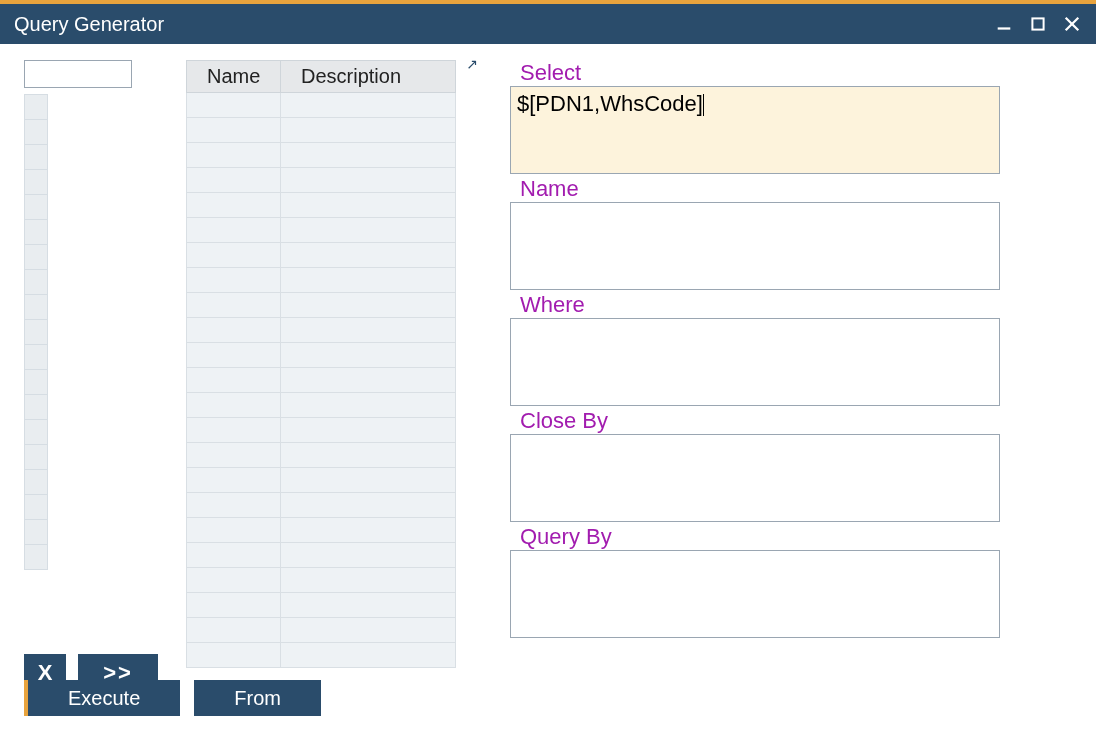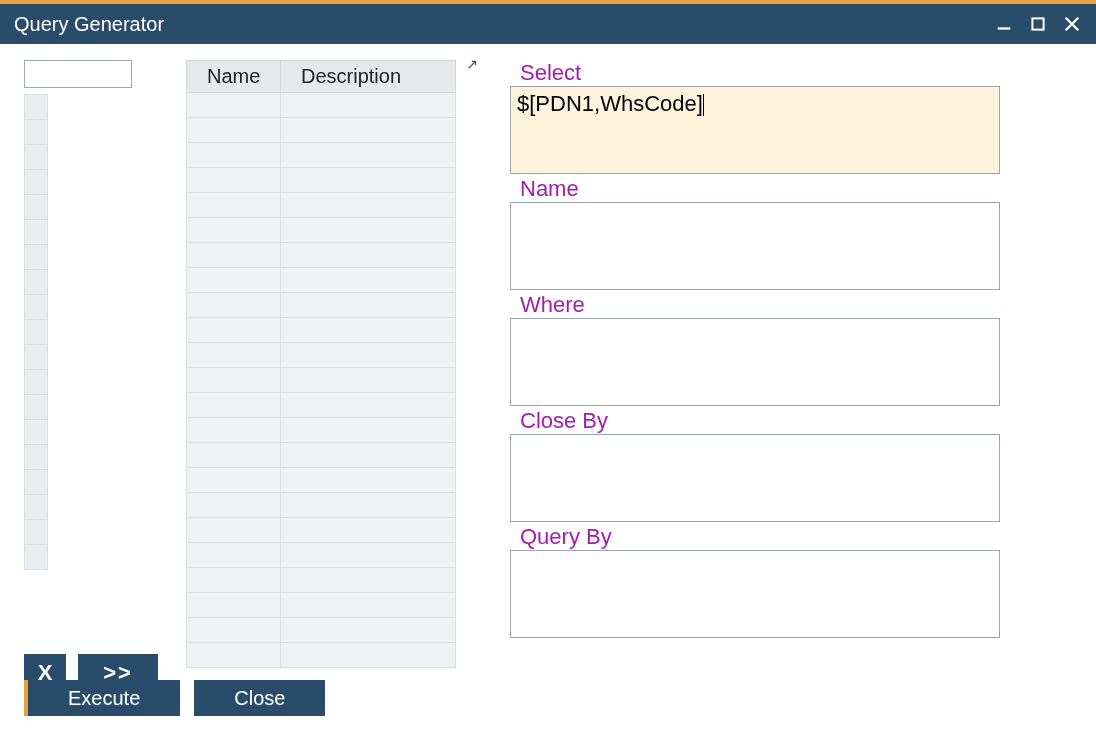--- a/index.html
+++ b/index.html
@@ -353,19 +353,19 @@
       <div class="field-label">Close By</div>
       <div class="field-box sortby"></div>
 
       <div class="field-label">Query By</div>
       <div class="field-box groupby"></div>
     </div>
 
     <div class="bottom-bar">
       <div class="left-btns">
         <button class="btn2 btn-execute">Execute</button>
-        <button class="btn2">Close</button>
+        <button class="btn2">From</button>
       </div>
       <div class="spacer"></div>
     </div>
 
   </div>
 </div>
 
 </body></html>

